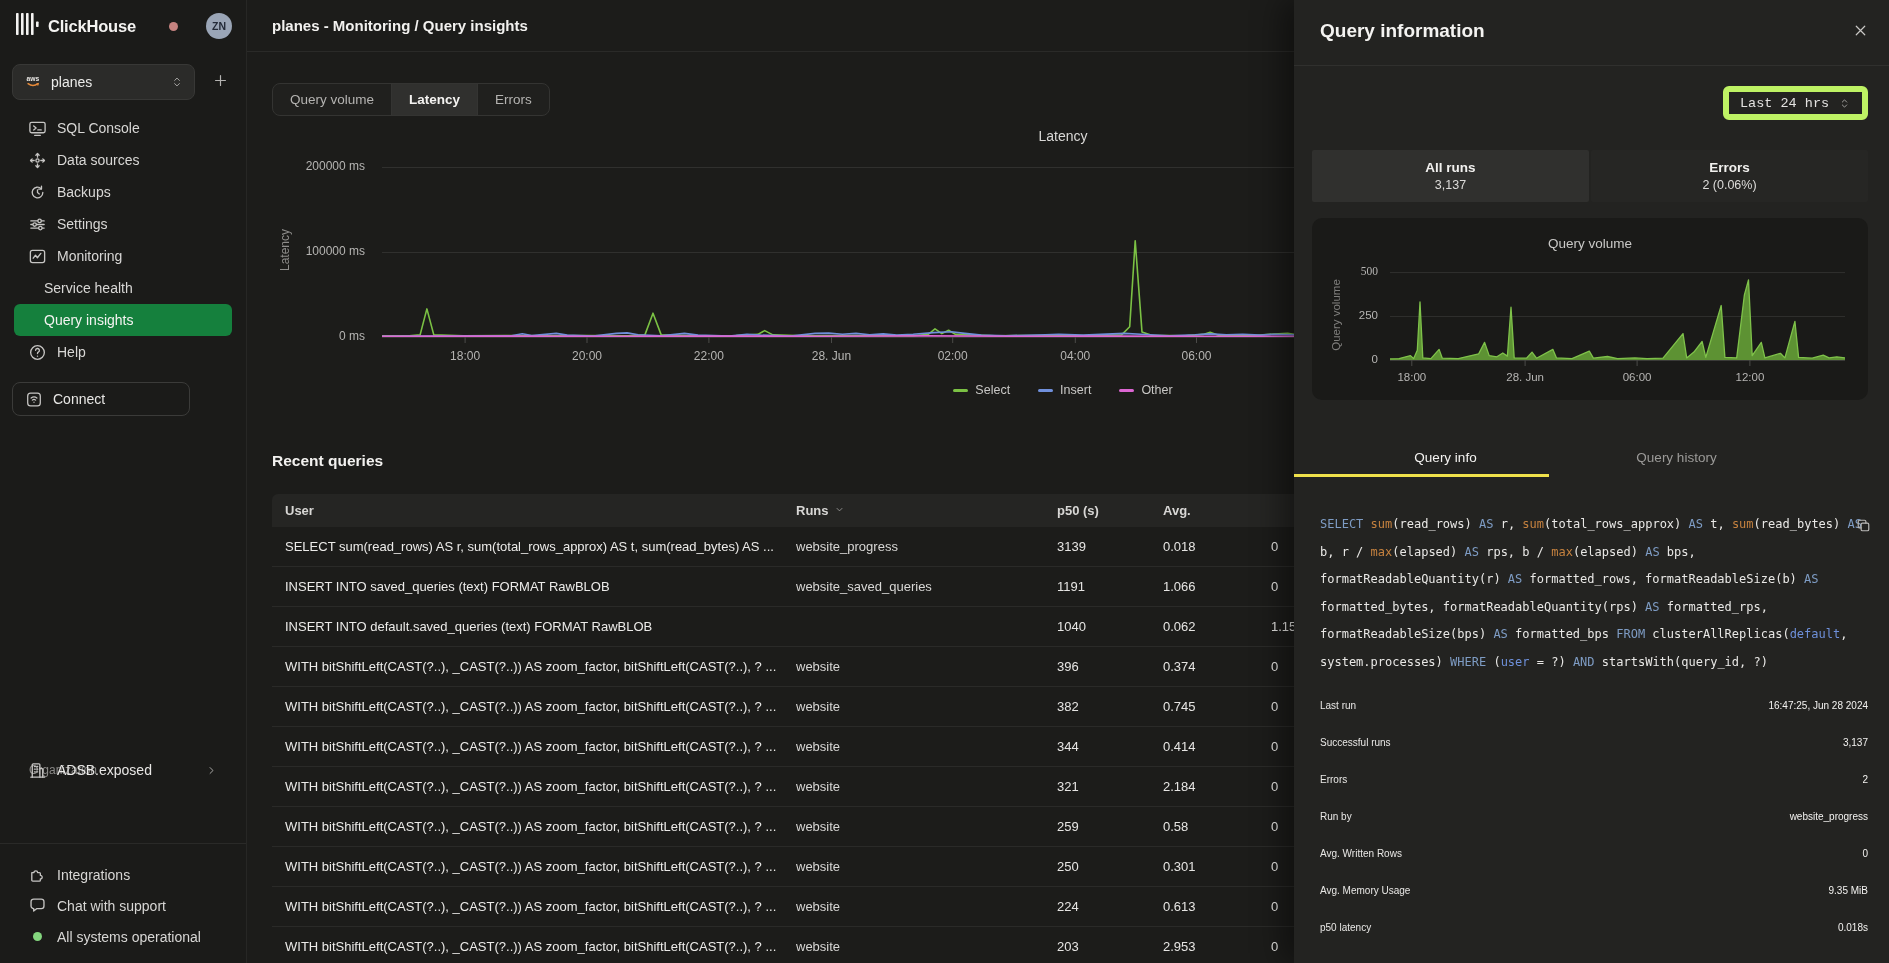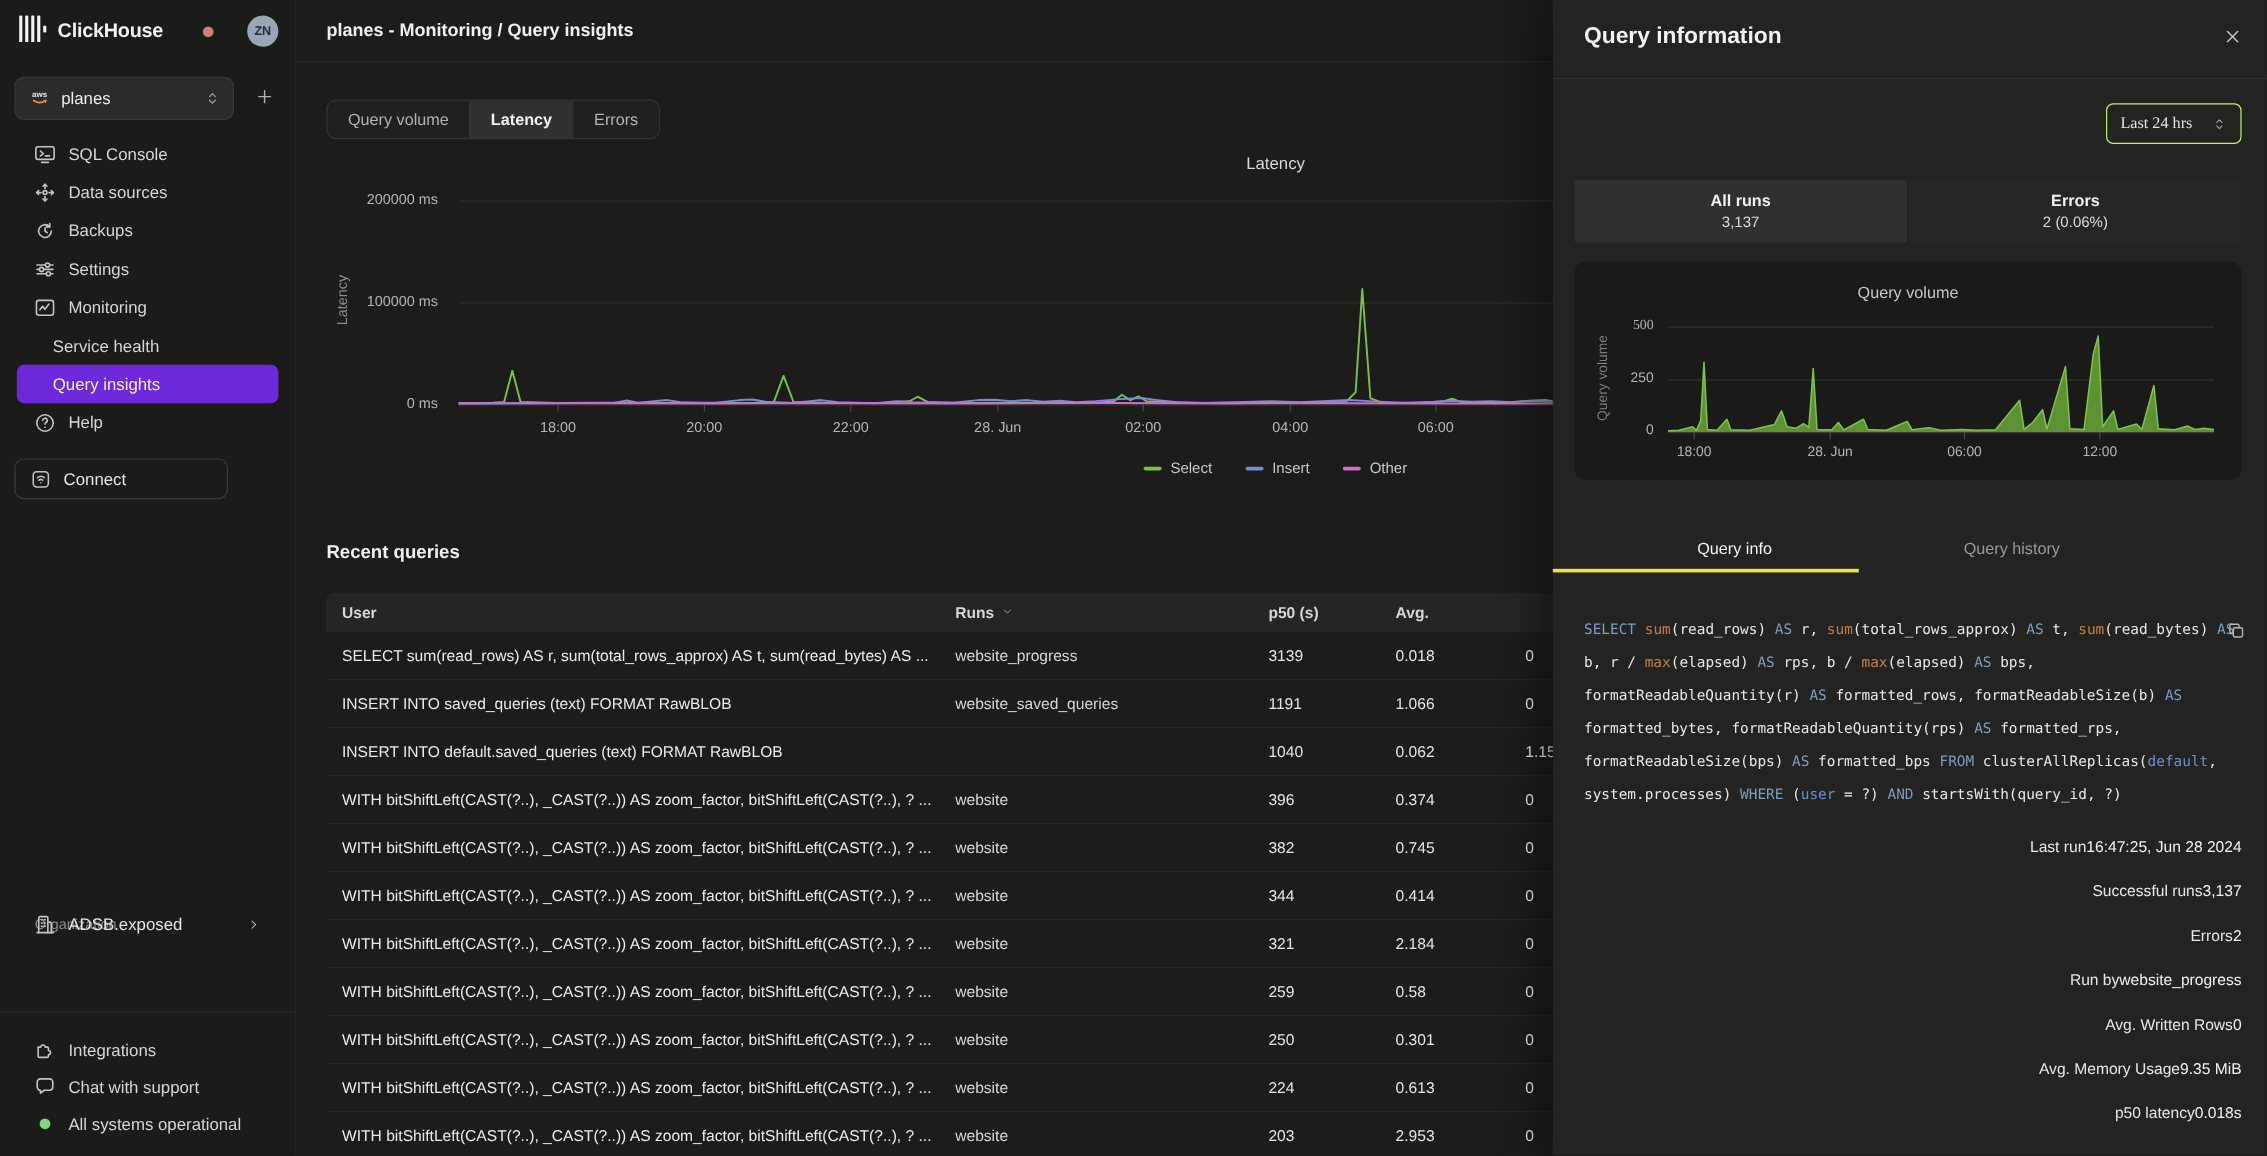--- a/index.html
+++ b/index.html
@@ -19,21 +19,21 @@
   .service-row { position:absolute; top:64px; left:12px; right:12px; height:36px; display:flex; align-items:center; }
   .service-selector { width:186px; height:36px; background:#2b2b29; border:1px solid #383836; border-radius:8px;
     display:flex; align-items:center; gap:8px; padding:0 10px; color:#ececea; font-size:14px; cursor:pointer; }
   .service-selector .updown { margin-left:auto; width:14px; height:14px; color:#a9a8a6; }
   .add-btn { margin-left:12px; width:28px; height:28px; background:none; border:none; color:#b4b3b1; cursor:pointer; }
   .add-btn svg { width:17px; height:17px; }
   nav { position:absolute; top:112px; left:14px; right:14px; }
   .nav-item { height:32px; border-radius:6px; display:flex; align-items:center; gap:10px; padding-left:14px;
     color:#d8d7d5; font-size:14px; cursor:pointer; }
   .nav-item.sub { padding-left:30px; }
-  .nav-item.selected { background:#6d28d9; color:#f4f3f1;text-align:right; }
+  .nav-item.selected { background:#15803d; color:#f4f3f1;text-align:right; }
   .nicon { width:19px; height:19px; color:#c6c5c3; flex:none; display:flex; }
   .nicon svg { width:19px; height:19px; }
   .connect-btn { position:absolute; top:382px; left:12px; width:178px; height:34px; background:none;
     border:1px solid #3b3b39; border-radius:8px; display:flex; align-items:center; gap:10px; padding:0 12px;
     color:#e8e7e5; font-size:14px; cursor:pointer; }
   .connect-btn .nicon { width:18px; height:18px; }
   .org-label { position:absolute; top:763px; left:29px; font-size:12px; color:#8b8a88; }
   .org-row { position:absolute; top:754px; left:14px; right:14px; height:32px; display:flex; align-items:center;
     gap:10px; padding-left:14px; color:#e8e7e5; font-size:14px; cursor:pointer; border-radius:6px;text-align:center; }
   .org-row .chev { margin-left:auto; margin-right:14px; width:13px; height:13px; color:#b4b3b1; }
@@ -74,23 +74,23 @@
   .ucell { color:#d8d7d5; }
 
   
   .panel { position:absolute; top:0; left:1294px; width:595px; height:963px; background:#232321;
     box-shadow:-12px 0 28px rgba(0,0,0,0.42); z-index:10; }
   .panel-header { position:absolute; top:0; left:0; right:0; height:66px; border-bottom:1px solid #30302e; }
   .panel-header h2 { position:absolute; left:26px; top:31px; transform:translateY(-50%); font-size:19px; font-weight:700; color:#f4f3f1; }
   .close-btn { position:absolute; right:20px; top:22px; width:18px; height:18px; background:none; border:none;
     color:#c9c8c6; cursor:pointer; padding:0; }
   .close-btn svg { width:17px; height:17px; }
-  .range-btn { position:absolute; top:86px; right:21px; width:113px; height:34px; background:transparent;
-    border:1px solid #bef264; border-radius:6px; display:flex; align-items:center; justify-content:space-between;
-    padding:0 11px; color:#e4e3e1; font-size:13.5px; cursor:pointer; font-family:Liberation Serif, serif; }
+  .range-btn { position:absolute; top:86px; right:21px; width:145px; height:34px; background:transparent;
+    border:6px solid #bef264; border-radius:6px; display:flex; align-items:center; justify-content:space-between;
+    padding:0 11px; color:#e4e3e1; font-size:13.5px; cursor:pointer; font-family:Liberation Mono, monospace; }
   .range-btn .updown { width:13px; height:13px; color:#a9a8a6; }
   .summary-tabs { position:absolute; top:150px; left:18px; right:21px; height:52px; display:flex; gap:2px; }
   .sum-tab { flex:1; display:flex; flex-direction:column; justify-content:center; align-items:center;
     background:#262624; cursor:pointer; border:none; font-family:inherit; border-radius:2px; }
   .sum-tab.active { background:#30302e; }
   .st-label { font-size:13.5px; font-weight:700; color:#f1f0ee; }
   .st-value { font-size:12.5px; color:#dddcda; margin-top:3px; }
 
   .volume-card { position:absolute; top:218px; left:18px; right:21px; height:182px; background:#1a1a18; border-radius:10px; }
   .vc-title { position:absolute; top:18px; left:0; right:0; text-align:center; font-size:13.5px; color:#c9c8c6; }
@@ -106,21 +106,21 @@
   .info-tab.active { color:#f4f3f1; border-bottom-color:#efe14b;padding-left:48px; }
 
   .code { position:absolute; top:511px; left:26px; width:552px; font-family:"DejaVu Sans Mono", monospace;
     font-size:12px; line-height:27.5px; color:#e9e8e6; }
   .tok-kw { color:#7e9cc4; } .tok-fn { color:#c6823f; } .tok-id { color:#6e90da; }
   .copy-btn { position:absolute; right:17px; top:517px; width:18px; height:18px; background:none; border:none;
     color:#b9b8b6; cursor:pointer; padding:0; }
   .copy-btn svg { width:17px; height:17px; }
 
   .stats { position:absolute; top:687px; left:26px; right:21px; }
-  .stat-row { height:37px; display:flex; justify-content:flex-end; align-items:center; font-size:13px; }
+  .stat-row { height:37px; display:flex; justify-content:space-between; align-items:center; font-size:10px; }
   .stat-label { color:#e8e7e5; }
   .stat-value { color:#f3f2f0; }
 </style>
 </head>
 <body>
 
 <div class="app">
 
   <aside class="sidebar">
     <div class="brand-row">

